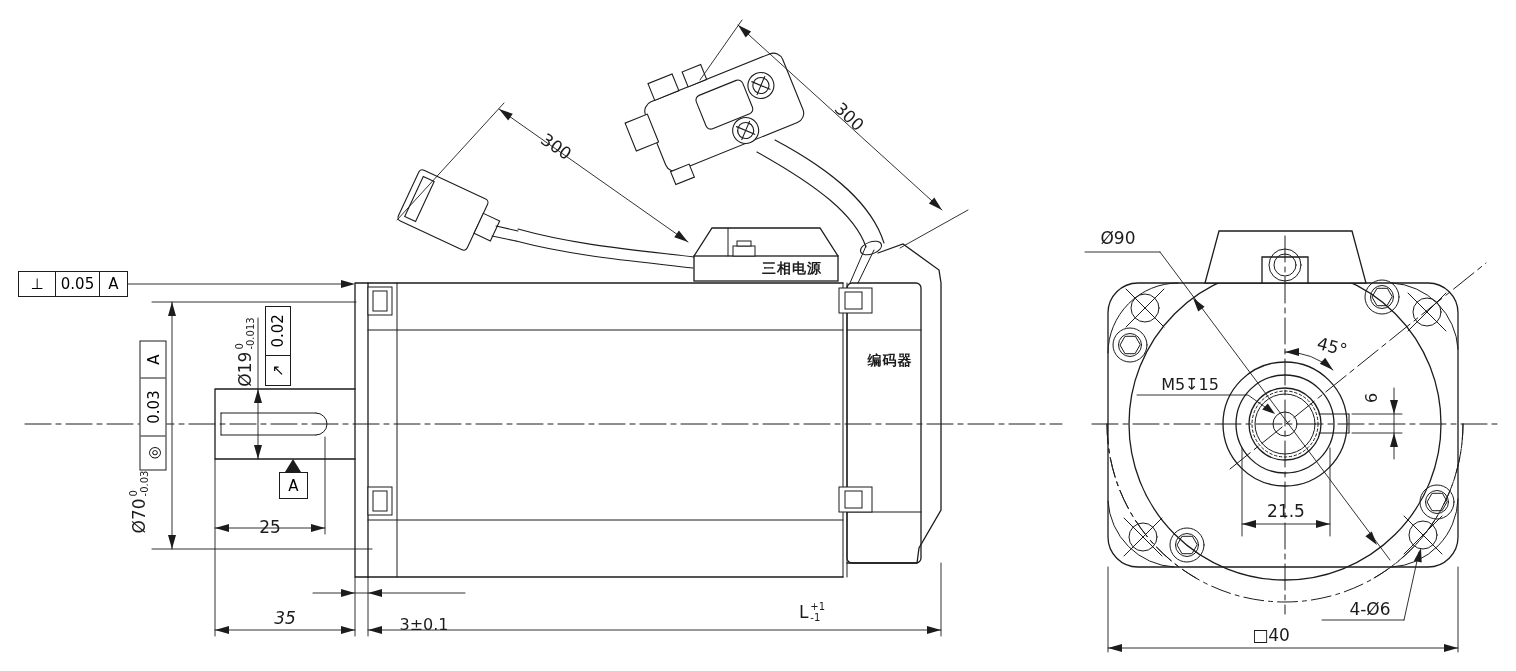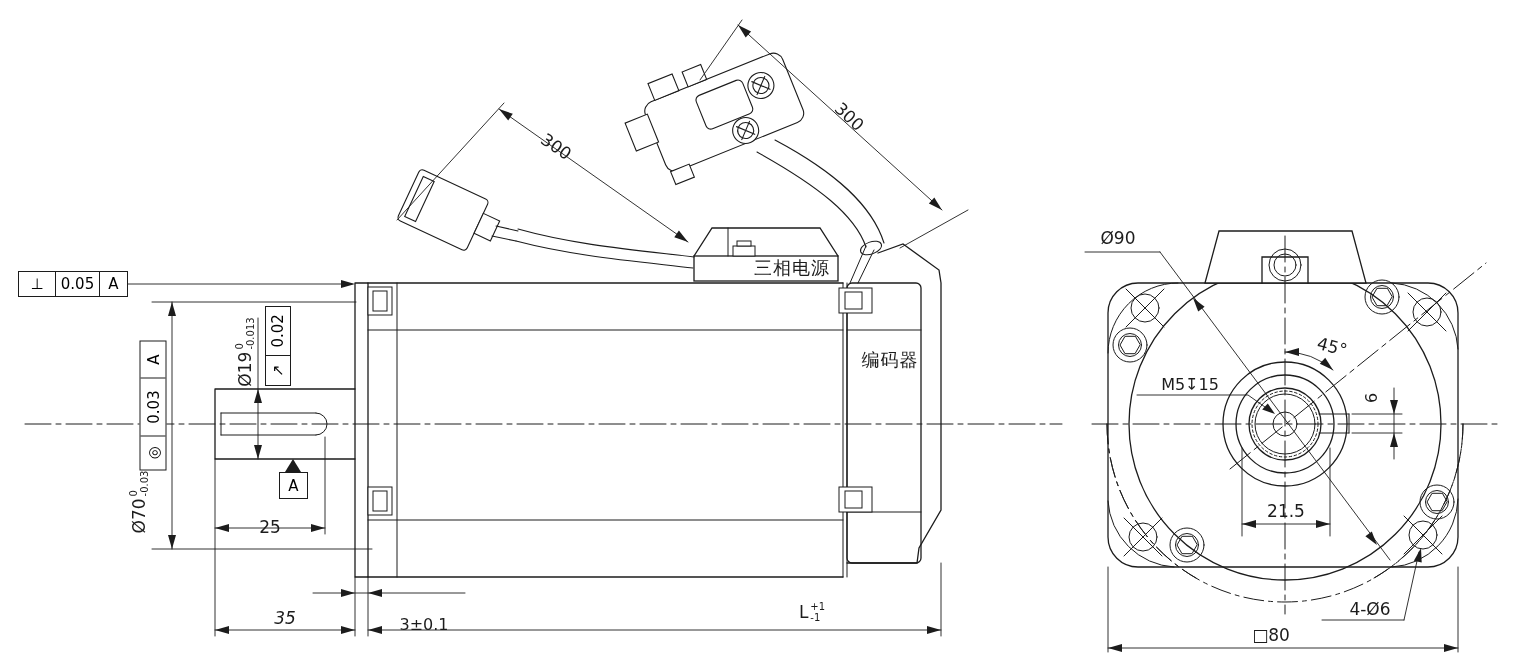--- a/index.html
+++ b/index.html
@@ -3,21 +3,21 @@
 <meta charset="utf-8">
 <style>
   html,body{margin:0;padding:0;background:#fff;}
   .canvas{position:relative;width:1516px;height:671px;background:#ffffff;overflow:hidden;
           font-family:"DejaVu Sans","Liberation Sans",sans-serif;}
   svg{position:absolute;left:0;top:0;}
   .t{position:absolute;color:#1c1c1c;white-space:nowrap;line-height:1;}
   .ctr{transform:translate(-50%,-50%);}
   .dim{font-size:17px;}
   .dims{font-size:16px;}
-  .cn{font-size:18px;font-weight:400;letter-spacing:1px;}
+  .cn{font-size:14px;font-weight:700;letter-spacing:1px;}
   .frame{position:absolute;display:flex;align-items:stretch;border:1.3px solid #1c1c1c;background:#fff;box-sizing:border-box;}
   .frame .cell{display:flex;align-items:center;justify-content:center;border-left:1.3px solid #1c1c1c;font-size:15px;padding:0 3px;box-sizing:border-box;}
   .frame .cell:first-child{border-left:none;}
   .stack{display:inline-flex;flex-direction:column;font-size:10px;line-height:1.08;margin-left:2px;vertical-align:middle;}
   .big{font-size:17px;}
   .datum-box{position:absolute;width:27px;height:25px;border:1.3px solid #1c1c1c;display:flex;align-items:center;justify-content:center;font-size:15px;background:#fff;}
 </style>
 </head>
 <body>
 
@@ -289,15 +289,15 @@
 
 <div class="t ctr cn" style="left:792px;top:268px;">三相电源</div>
 <div class="t ctr cn" style="left:890px;top:348px;margin-top:12px;">编码器</div>
 
 <div class="t ctr dim" style="left:1118px;top:238px;">Ø90</div>
 <div class="t ctr dim" style="left:1332px;top:347px;transform:translate(-50%,-50%) rotate(15deg);">45°</div>
 <div class="t ctr dims" style="left:1190px;top:385px;">M5↧15</div>
 <div class="t ctr dims" style="left:1372px;top:398px;transform:translate(-50%,-50%) rotate(-90deg);">6</div>
 <div class="t ctr dim" style="left:1286px;top:511px;text-align:center;">21.5</div>
 <div class="t ctr dim" style="left:1370px;top:609px;">4-Ø6</div>
-<div class="t ctr dim" style="left:1271px;top:635px;">□80</div>
+<div class="t ctr dim" style="left:1271px;top:635px;">□40</div>
 
 </div>
 
 </body></html>

